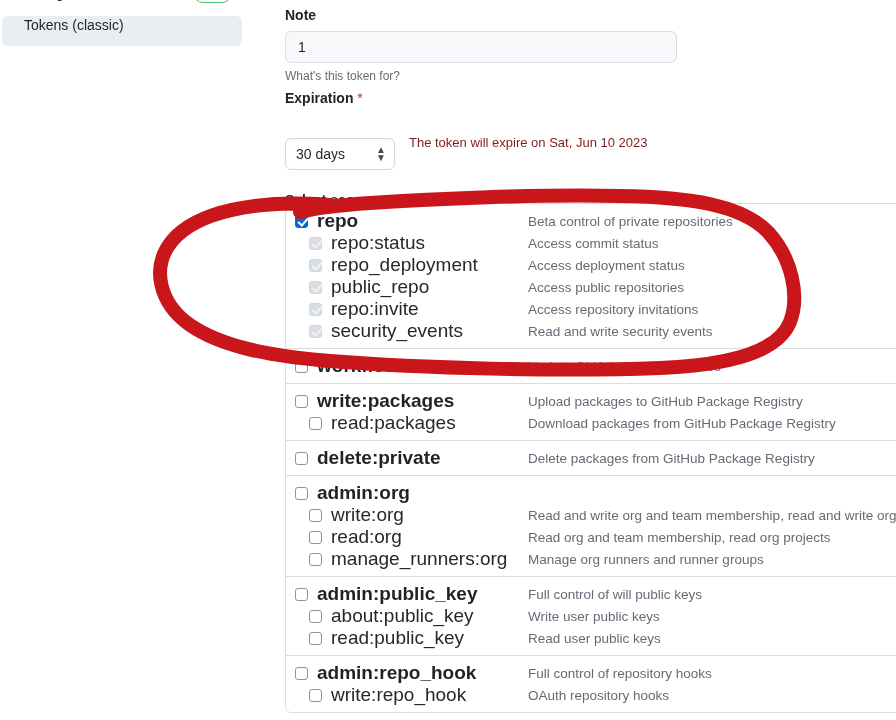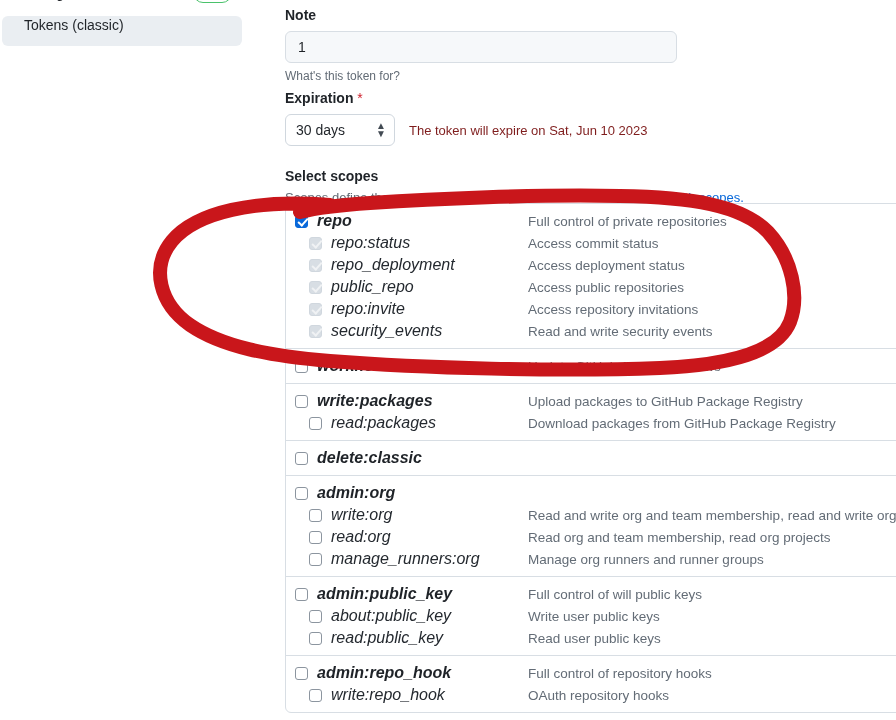--- a/index.html
+++ b/index.html
@@ -74,21 +74,21 @@
     border-radius: 6px;
     outline: none;
   }
   .help-text {
     font-size: 12px;
     color: #636c76;
     margin: 6px 0 0 0;
   }
 
   .exp-row { display: flex; align-items: center; margin-top: 2px; }
-  .sel-wrap { position: relative; width: 110px; }
+  .sel-wrap { position: relative; width: 110px; margin-top: 24px; }
   .exp-select {
     width: 110px;
     height: 32px;
     box-sizing: border-box;
     padding: 4px 28px 4px 10px;
     font-size: 14px;
     font-family: "Liberation Sans", sans-serif;
     color: #1f2328;
     background: #ffffff;
     border: 1px solid #d0d7de;
@@ -176,24 +176,23 @@
   .cb.dim::after {
     content: "";
     position: absolute;
     left: 3.5px; top: 0.5px;
     width: 4px; height: 8px;
     border: solid #f0f2f4;
     border-width: 0 2px 2px 0;
     transform: rotate(42deg);
   }
   .scope-name {
-    font-size: 16px;
+    font-size: 19px;
     margin-left: 9px;
     color: #1f2328;
-    font-style: italic;
   }
   .scope-row.parent .scope-name { font-weight: bold; }
   .scope-row.child .scope-name { color: #24292f; }
   .scope-desc {
     position: absolute;
     left: 242px;
     font-size: 13.5px;
     color: #636c76;
     white-space: nowrap;
   }
@@ -246,21 +245,21 @@
       <span>Scopes define the access for personal tokens.</span>
       <a class="link" href="#">Read more about OAuth scopes.</a>
     </div>
   </div>
 
   <div id="scopes">
       <div class="scope-group">
         <div class="scope-row parent">
           <span class="cb checked"></span>
           <span class="scope-name">repo</span>
-          <span class="scope-desc">Full control of private repositories</span>
+          <span class="scope-desc">Beta control of private repositories</span>
         </div>
         <div class="scope-row child">
           <span class="cb dim"></span>
           <span class="scope-name">repo:status</span>
           <span class="scope-desc">Access commit status</span>
         </div>
         <div class="scope-row child">
           <span class="cb dim"></span>
           <span class="scope-name">repo_deployment</span>
           <span class="scope-desc">Access deployment status</span>
@@ -296,21 +295,22 @@
         </div>
         <div class="scope-row child">
           <span class="cb"></span>
           <span class="scope-name">read:packages</span>
           <span class="scope-desc">Download packages from GitHub Package Registry</span>
         </div>
       </div>
       <div class="scope-group">
         <div class="scope-row parent">
           <span class="cb"></span>
-          <span class="scope-name">delete:classic</span>
+          <span class="scope-name">delete:private</span>
+          <span class="scope-desc">Delete packages from GitHub Package Registry</span>
         </div>
       </div>
       <div class="scope-group">
         <div class="scope-row parent">
           <span class="cb"></span>
           <span class="scope-name">admin:org</span>
         </div>
         <div class="scope-row child">
           <span class="cb"></span>
           <span class="scope-name">write:org</span>

